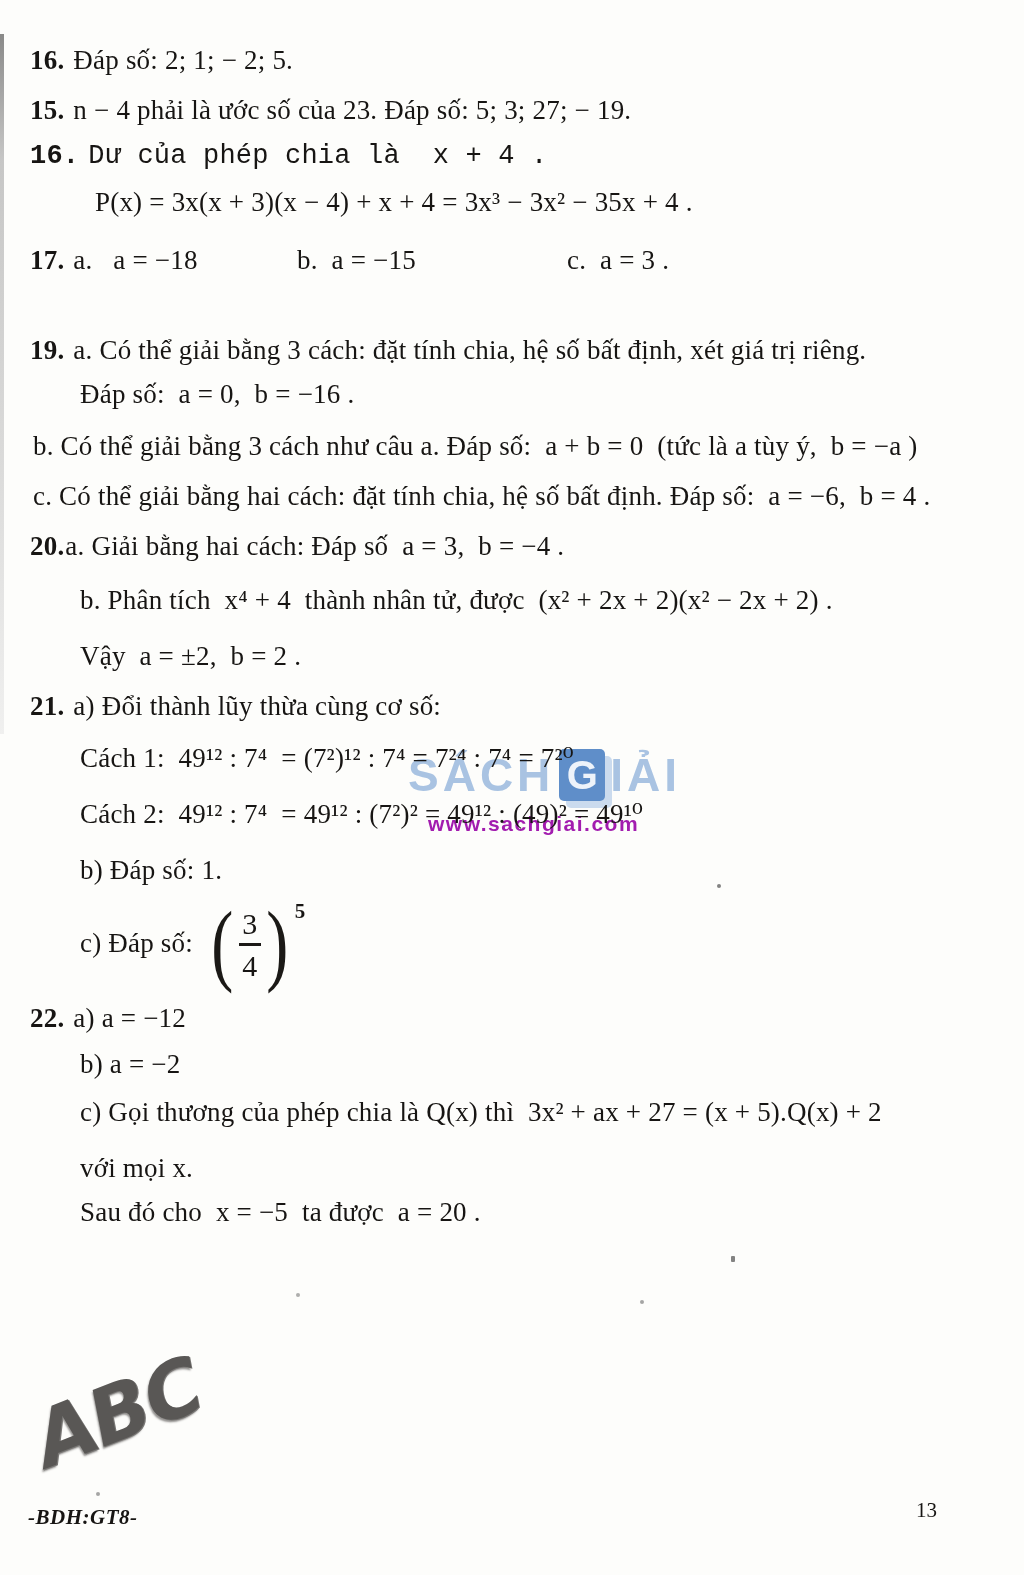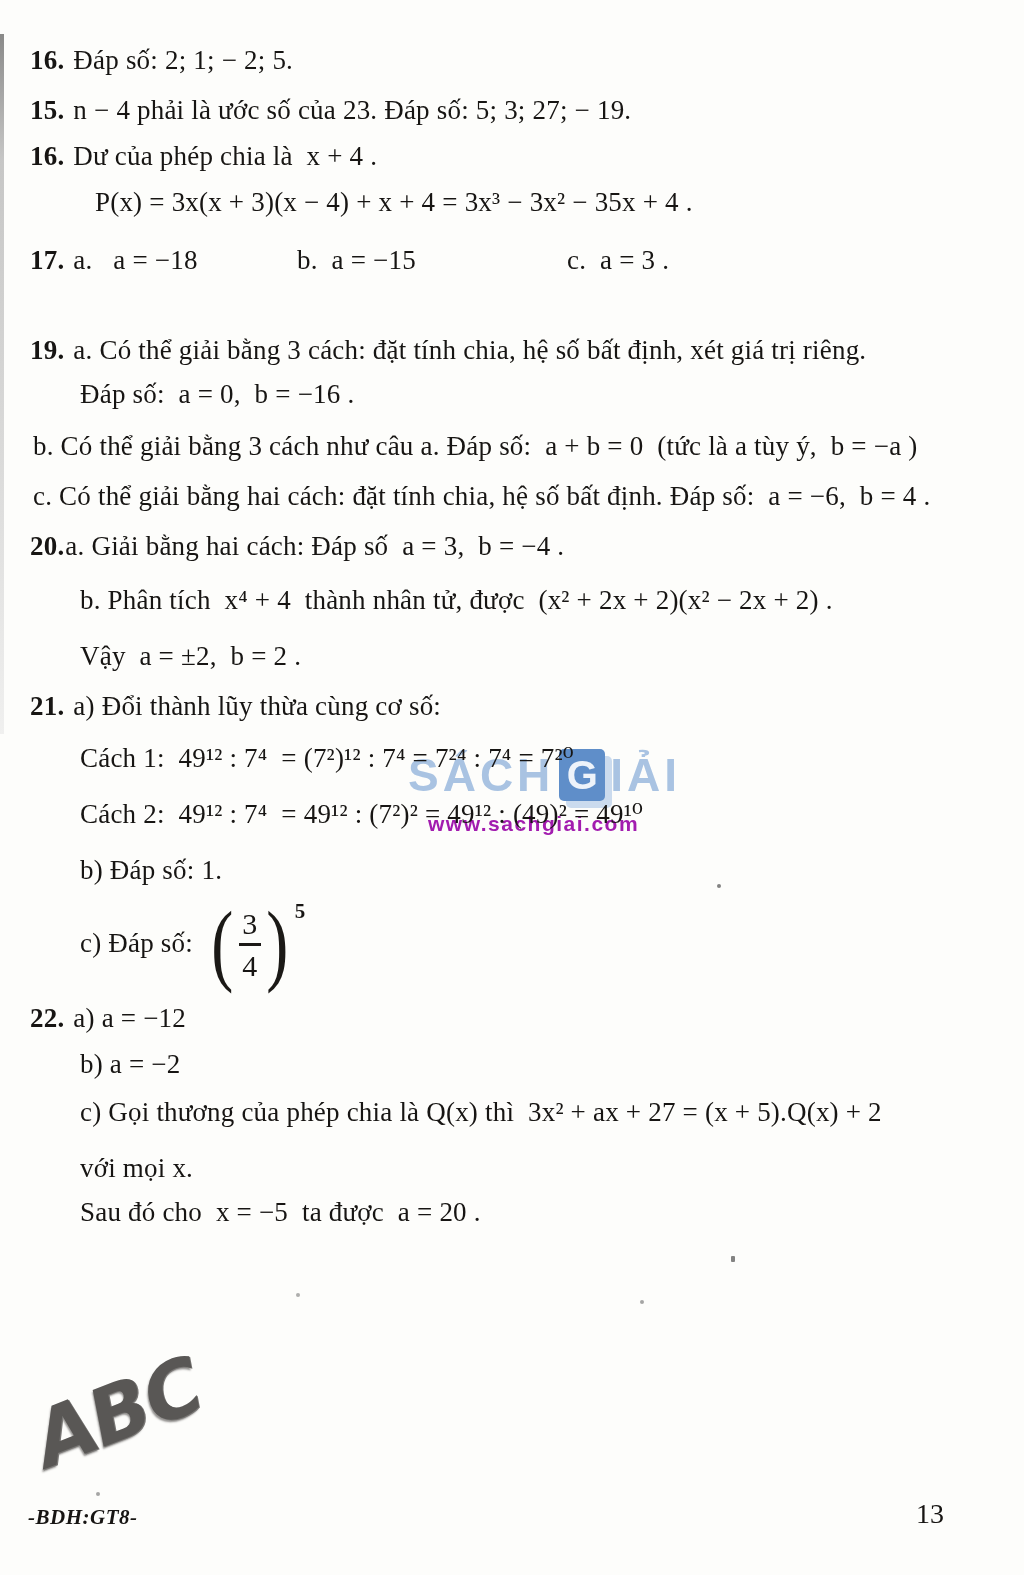--- a/index.html
+++ b/index.html
@@ -108,21 +108,21 @@
     left: 28px; top: 1505px;
     z-index: 3;
     font-style: italic;
     font-weight: bold;
     font-size: 21px;
     letter-spacing: 0.5px;
   }
   .page-number {
     position: absolute;
     left: 916px; top: 1498px;
-    font-size: 28px;
+    font-size: 21px;
   }
   
   .edge-strip {
     position: absolute;
     left: 0; top: 34px;
     width: 4px; height: 700px;
     background: linear-gradient(#2b2b2b, #9a9a9a 18%, #bdbdbd 60%, #e5e5e5);
     opacity: 0.55;
     z-index: 0;
   }
@@ -160,21 +160,21 @@
         </span>
       <span>IẢI</span>
     </div>
     <div class="wm-url">www.sachgiai.com</div>
   </div>
 
   <div class="line" style="left:30px; top:44px;"><span class="num">16.</span><span>Đáp số: 2; 1; − 2; 5.</span></div>
 
   <div class="line" style="left:30px; top:94px;"><span class="num">15.</span><span>n − 4 phải là ước số của 23. Đáp số: 5; 3; 27; − 19.</span></div>
 
-  <div class="line" style="left:30px; top:140px;"><span class="num">16.</span><span>Dư của phép chia là  x + 4 .</span></div>
+  <div class="line" style="left:30px; top:140px;font-family:Liberation Mono, monospace;"><span class="num">16.</span><span>Dư của phép chia là  x + 4 .</span></div>
 
   <div class="line" style="left:95px; top:186px;"><span>P(x) = 3x(x + 3)(x − 4) + x + 4 = 3x³ − 3x² − 35x + 4 .</span></div>
 
   <div class="line cols" style="left:30px; top:244px;"><span class="num">17.</span><span>a.   a = −18</span><span class="col-b">b.  a = −15</span><span class="col-c">c.  a = 3 .</span></div>
 
 
   <div class="line" style="left:30px; top:334px;"><span class="num">19.</span><span>a. Có thể giải bằng 3 cách: đặt tính chia, hệ số bất định, xét giá trị riêng.</span></div>
 
   <div class="line" style="left:80px; top:378px;"><span>Đáp số:  a = 0,  b = −16 .</span></div>
 

